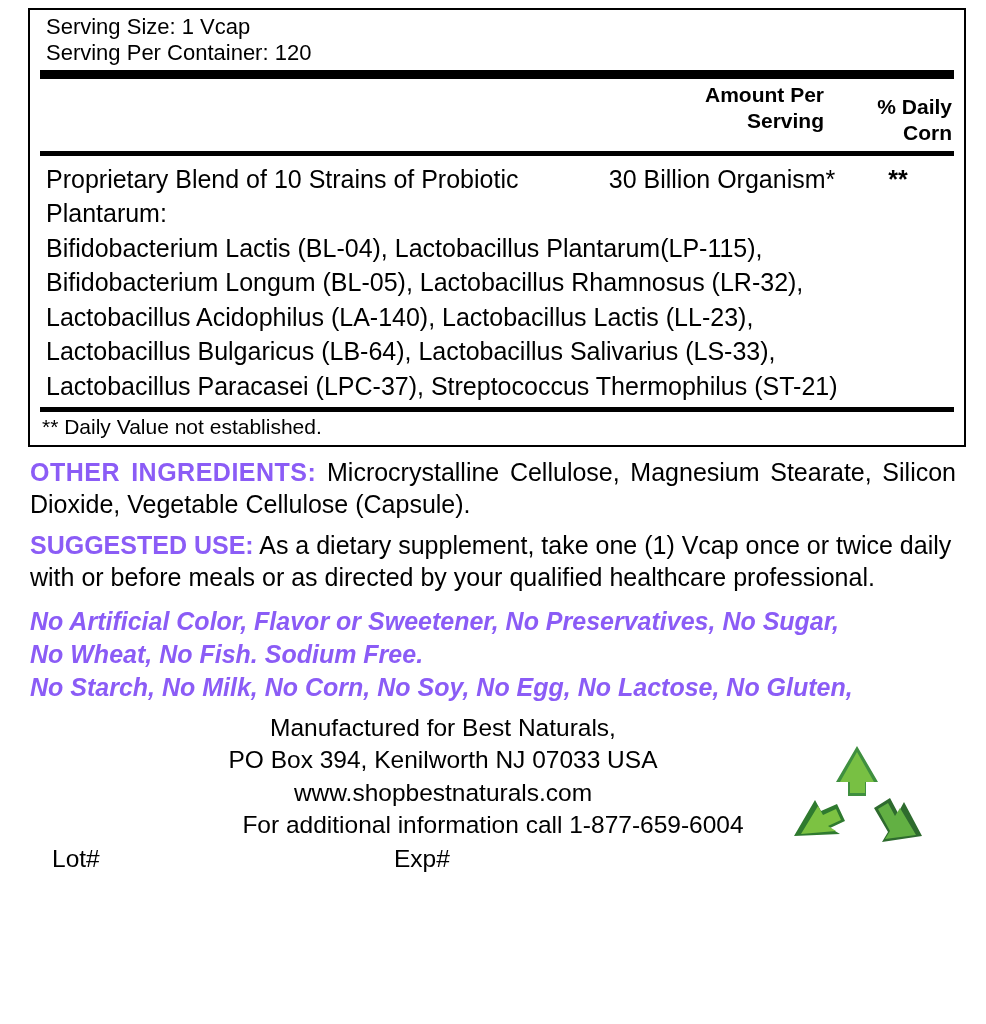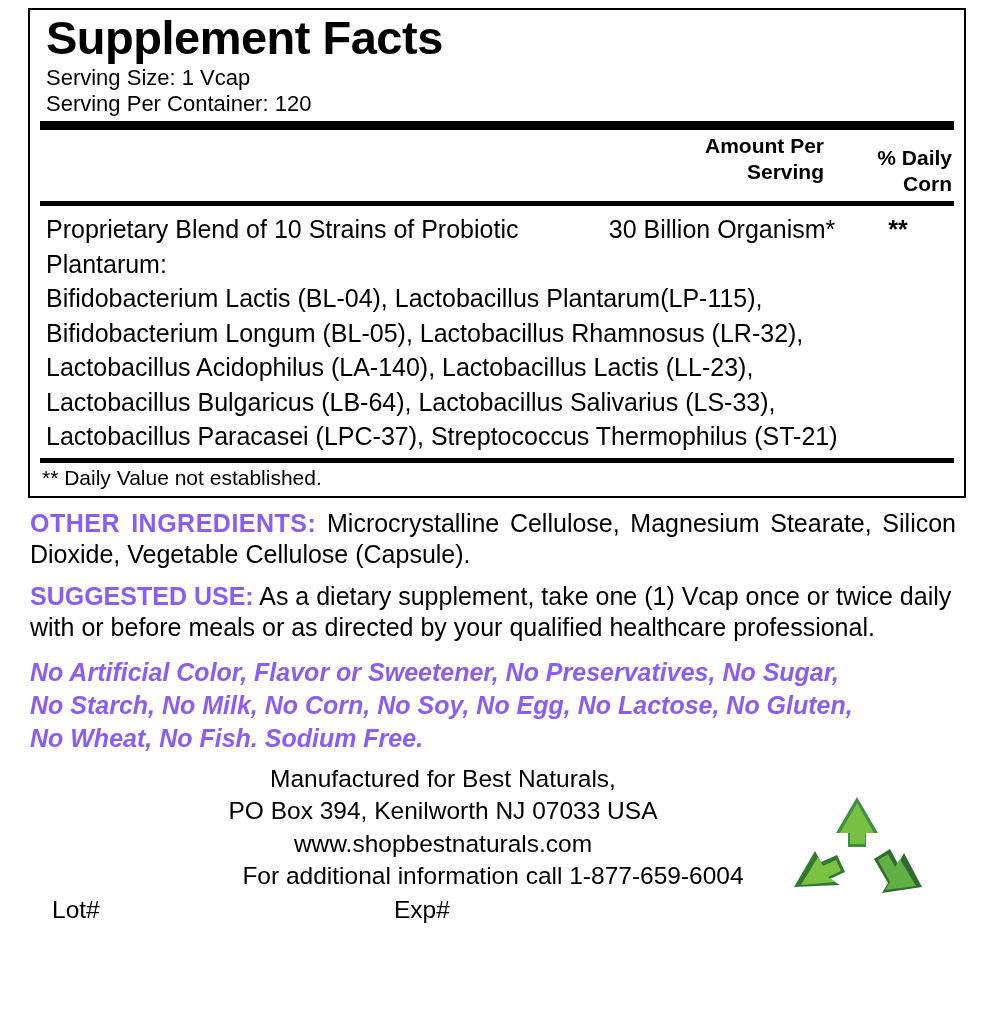--- a/index.html
+++ b/index.html
@@ -171,21 +171,20 @@
     height: 120px;
   }
 </style>
 </head>
 <body>
 
 <div class="page">
 
   <div class="facts-panel">
 
-    <div class="facts-title">Supplement Facts</div>
 
     <div class="serving-row">
       <span>Serving Size: 1 Vcap</span>
       <span>Serving Per Container: 120</span>
     </div>
 
     <div class="rule-thick"></div>
 
     <div class="col-head">
       <div class="amount">
@@ -220,22 +219,22 @@
   </div>
 
   <div class="lower">
 
     <p class="para"><span class="lbl lbl-spaced">OTHER  INGREDIENTS:</span><span> Microcrystalline Cellulose, Magnesium Stearate, Silicon Dioxide, Vegetable Cellulose (Capsule).</span></p>
 
     <p class="para no-justify"><span class="lbl">SUGGESTED USE:</span><span> As a dietary supplement, take one (1) Vcap once or twice daily with or before meals or as directed by your qualified healthcare professional.</span></p>
 
     <div class="claims">
       <div>No Artificial Color, Flavor or Sweetener, No Preservatives, No Sugar,</div>
+      <div>No Wheat, No Fish. Sodium Free.</div>
       <div>No Starch, No Milk, No Corn, No Soy, No Egg, No Lactose, No Gluten,</div>
-      <div>No Wheat, No Fish. Sodium Free.</div>
     </div>
 
     <div class="footer">
       <span class="fline manu">Manufactured for Best Naturals,</span>
       <span class="fline manu">PO Box 394, Kenilworth NJ 07033 USA</span>
       <span class="fline manu">www.shopbestnaturals.com</span>
       <span class="fline">For additional information call 1-877-659-6004</span>
       <div class="lot-row">
         <span class="lot">Lot#</span>
         <span class="exp">Exp#</span>

